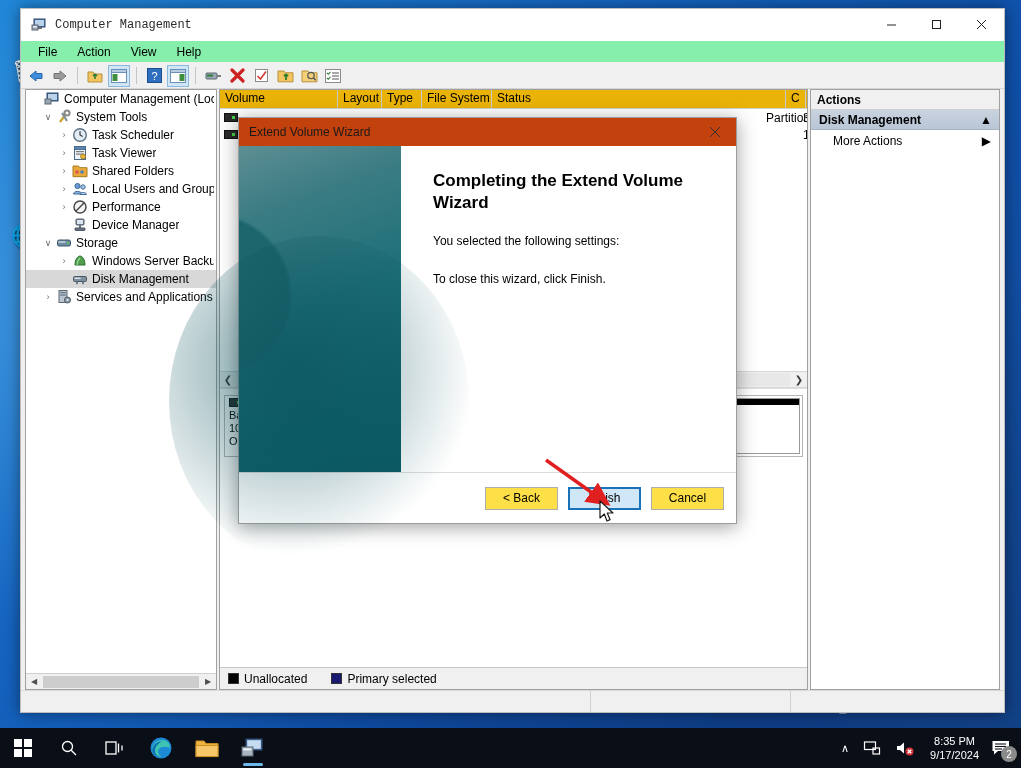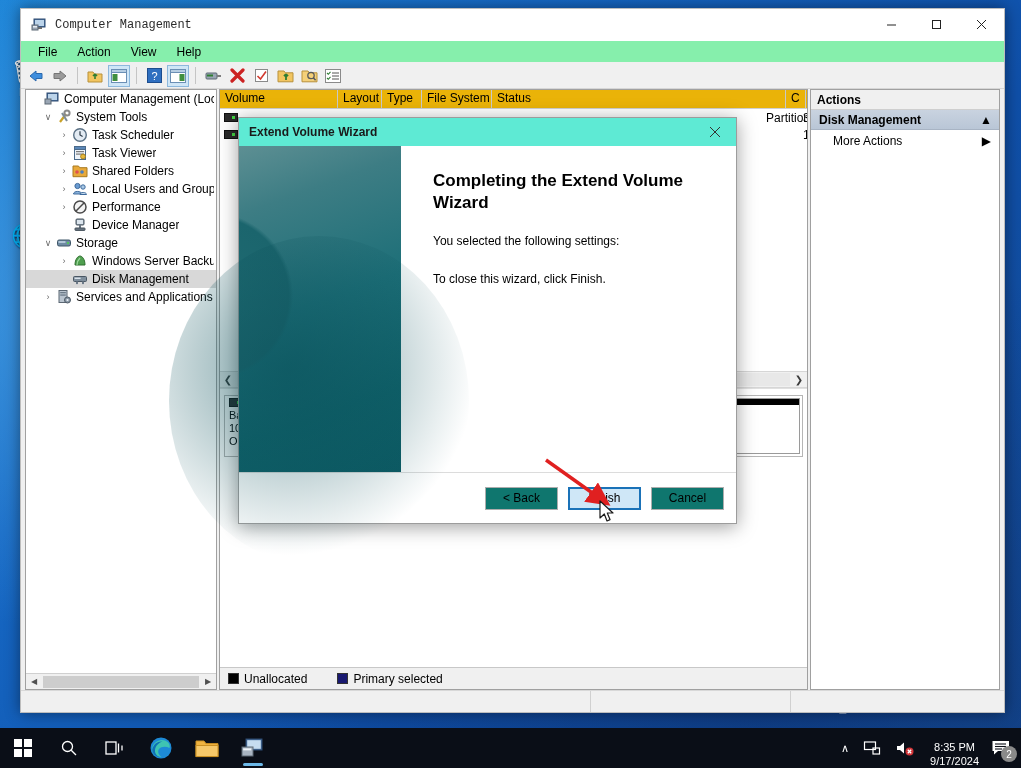--- a/index.html
+++ b/index.html
@@ -201,21 +201,21 @@
     display:flex; flex-direction:column; overflow:hidden;
   }
   .part .bar { height: 6px; }
   .part .ptext { font-size: 10px; padding: 1px 3px; line-height: 12px; overflow:hidden;}
   .part.unalloc .bar { background: #000; }
   .part.primary .bar { background: #191970; }
 
   #legend {
     height: 22px; flex: 0 0 22px;
     border-top: 1px solid #c8c8c8; background: #f0f0f0;
-    display: flex; align-items: center; padding-left: 8px; gap: 20px;
+    display: flex; align-items: center; padding-left: 8px; gap: 14px;
     font-size: 12px;
   }
   .lg-swatch { width: 11px; height: 11px; display:inline-block; border:1px solid #333;}
   .lg-unalloc { background: #000; }
   .lg-primary { background: #191970; }
   .lg-item { display: flex; align-items: center; gap: 5px; margin-right: 10px;}
 
   
   #actions-pane {
     width: 190px; flex: 0 0 190px;
@@ -256,22 +256,21 @@
     width: 499px; height: 407px;
     background: #fff;
     border: 1px solid #9c9c9c;
     box-shadow: 0 3px 18px rgba(0,0,0,0.38);
     display: flex; flex-direction: column;
     z-index: 40;
   }
   #wiz-title {
     height: 28px; flex: 0 0 28px;
     display: flex; align-items: center;
-    background: #5eead4;
-    font-weight: bold;
+    background: #c2410c;
   }
   #wiz-title .wt-text { font-size: 12px; color: #1a1a1a; padding-left: 10px; flex: 1 1 auto;}
   #wiz-close {
     width: 42px; height: 27px; display:flex; align-items:center; justify-content:center;
     font-size: 13px; color:#333;
   }
   #wiz-body { flex: 1 1 auto; display: flex; min-height: 0; gap: 16px; }
   #wiz-banner {
     width: 162px; flex: 0 0 162px;
     background:
@@ -298,21 +297,21 @@
   #wiz-footer {
     height: 51px; flex: 0 0 51px;
     border-top: 1px solid #dcdcdc;
     background: #fff;
     display: flex; align-items: center; justify-content: flex-end;
     padding-right: 12px; gap: 10px;
   }
   .wz-btn {
     width: 73px; height: 23px;
     font-size: 12px; color: #000;
-    background: #0f766e; border: 1px solid #adadad;
+    background: #fde047; border: 1px solid #adadad;
     display: flex; align-items: center; justify-content: center;
   }
   .wz-btn.focused { background: #cfe7f7; border: 2px solid #1a72b8; font-weight: normal;}
 
   
   #red-arrow { position: absolute; left: 540px; top: 455px; z-index: 60; pointer-events:none;}
   
   #cursor { position: absolute; left: 598px; top: 500px; z-index: 61; pointer-events:none;}
 
   
@@ -331,21 +330,21 @@
   .tb-icon.running::after {
     content:''; position:absolute; bottom:2px; left:13px;
     width:20px; height:3px; background:#6cb8e8; border-radius:2px;
   }
   #tray {
     margin-left: auto; display: flex; align-items: center; height: 40px;
     color: #fff; font-size: 11px;
   }
   .tray-item { padding: 0 7px; display:flex; align-items:center; height:40px;}
   #clock {
-    display:flex; flex-direction:column; align-items:center; justify-content:flex-end;
+    display:flex; flex-direction:column; align-items:center; justify-content:center;
     height: 40px; padding: 0 8px; line-height: 14px; font-size: 11px; color:#fff;
   }
   #notif-badge {
     position: relative; padding: 0 10px 0 4px; display:flex; align-items:center; height:40px;
   }
   #notif-count {
     position:absolute; right:4px; bottom:6px;
     width:16px; height:16px; border-radius:50%;
     background:#8a8a8a; color:#fff; font-size:10px;
     display:flex; align-items:center; justify-content:center;

